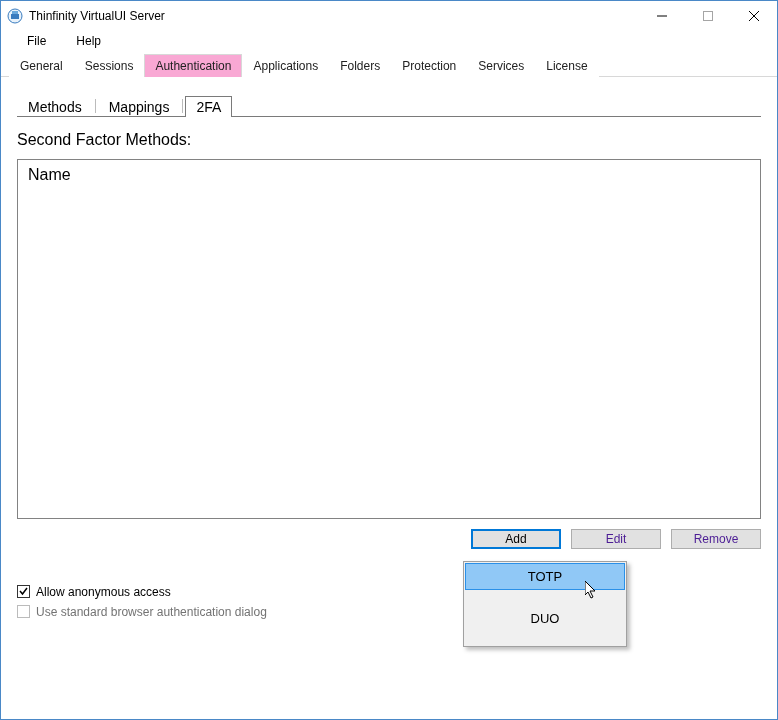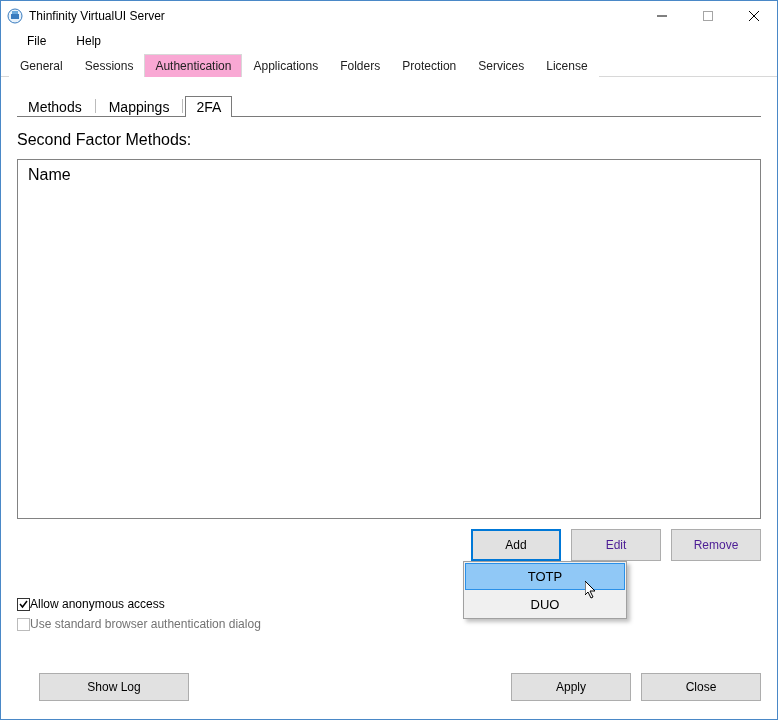--- a/index.html
+++ b/index.html
@@ -18,35 +18,35 @@
   .tabstrip .tab.active { border-color: #d8d8d8; background: #f9a8d4; text-align: center; }
   .content { flex: 1; padding: 14px 16px 12px 16px; position: relative; display: flex; flex-direction: column; }
   .subtabstrip { display: flex; align-items: flex-end; border-bottom: 1px solid #7a7a7a; margin: 4px 0 14px 0; }
   .subtabstrip .subtab { padding: 2px 10px; border: 1px solid transparent; border-bottom: none; position: relative; top: 1px; font-size: 14px; }
   .subtabstrip .subtab.active { border-color: #7a7a7a; background: #fff; }
   .subtabstrip .divider { width: 1px; height: 14px; background: #bbb; align-self: center; margin: 0 2px; }
   .section-label { font-size: 16px; margin-bottom: 10px; }
   .listview { border: 1px solid #828282; height: 360px; background: #fff; }
   .listview .col-header { padding: 6px 10px; font-size: 16px; border-bottom: none; }
   .btn-row { display: flex; gap: 10px; justify-content: flex-end; margin-top: 10px; }
-  .btn { width: 90px; height: 32px; border: 1px solid #adadad; background: #e1e1e1; font-size: 12px; display: inline-flex; align-items: center; justify-content: center; }
+  .btn { width: 90px; height: 20px; border: 1px solid #adadad; background: #e1e1e1; font-size: 12px; display: inline-flex; align-items: center; justify-content: center; }
   .btn.primary { border: 2px solid #0078d7; background: #e1e1e1; }
   .btn.disabled { color: #4c1d95; }
-  .checkbox-row { display: flex; align-items: flex-end; margin-top: 6px; }
+  .checkbox-row { display: flex; align-items: flex-start; gap: 6px; margin-top: 6px; }
   .checkbox { width: 13px; height: 13px; border: 1px solid #333; display: inline-flex; align-items: center; justify-content: center; background: #fff; }
   .checkbox.disabled { border-color: #bbb; }
   .checkbox svg { width: 11px; height: 11px; }
   .checkbox-label.disabled { color: #737373; }
   .footer { height: 50px; display: flex; align-items: center; padding: 0 16px 14px 38px; gap: 10px; }
   .footer .spacer { flex: 1; }
   .footer .btn { width: 150px; height: 28px; }
   .footer .btn.showlog { width: 150px; }
   .footer .btn.apply, .footer .btn.close { width: 120px; }
   .dropdown { position: absolute; left: 462px; top: 560px; width: 164px; background: #f0f0f0; border: 1px solid #a0a0a0; box-shadow: 3px 3px 4px rgba(0,0,0,0.25); z-index: 10; }
-  .dropdown .item { padding: 6px 0; text-align: center; font-size: 13px; }
+  .dropdown .item { padding: 20px 0; text-align: center; font-size: 13px; }
   .dropdown .item.highlight { background: #90c8f6; border: 1px solid #2a90e8; margin: 1px; padding: 5px 0; }
   .cursor { position: absolute; left: 584px; top: 580px; z-index: 20; pointer-events: none; }
 </style>
 </head>
 <body>
 
 <div class="window">
 
   <div class="titlebar">
     <span class="app-icon">
@@ -126,26 +126,20 @@
       <span class="checkbox-label">Allow anonymous access</span>
     </div>
 
     <div class="checkbox-row">
       <span class="checkbox disabled"></span>
       <span class="checkbox-label disabled">Use standard browser authentication dialog</span>
     </div>
 
   </div>
 
-  <div class="footer">
-    <button class="btn showlog">Show Log</button>
-    <div class="spacer"></div>
-    <button class="btn apply">Apply</button>
-    <button class="btn close">Close</button>
-  </div>
 
   <div class="dropdown">
     <div class="item highlight">TOTP</div>
     <div class="item">DUO</div>
   </div>
 
   <div class="cursor">
     <svg width="14" height="20" viewBox="0 0 14 20">
         <polygon points="0,0 0,14 3,11 6,17 8,16 5,10 10,10" fill="#fff" stroke="#000" stroke-width="1"></polygon>
       </svg>

